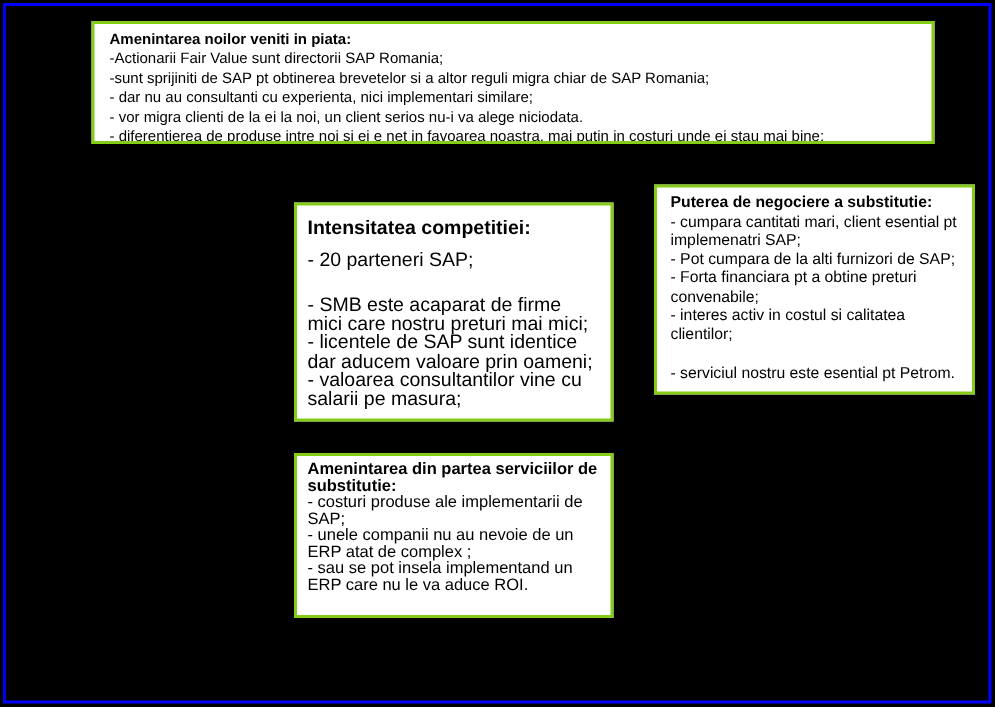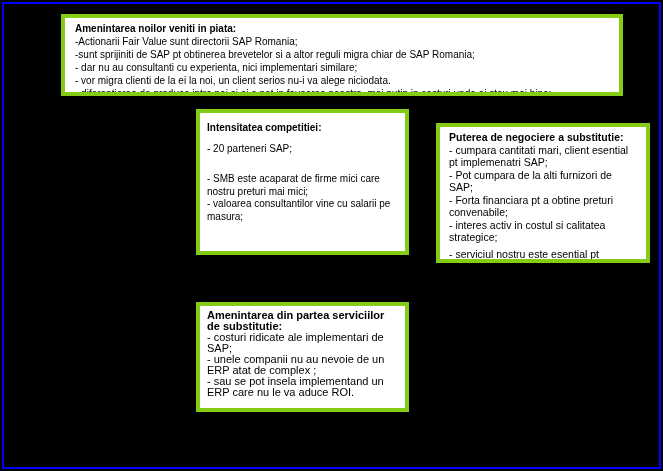--- a/index.html
+++ b/index.html
@@ -19,21 +19,21 @@
     left: 2px;
     top: 2px;
     right: 2px;
     bottom: 2px;
     border: 2px solid #0000ff;
     background: #000000;
   }
   .textbox {
     position: absolute;
     background: #ffffff;
-    border: 4px solid #84cc16;
+    border: 2px solid #84cc16;
     color: #000000;
     box-sizing: border-box;
     overflow: hidden;
   }
   .textbox .title {
     font-weight: bold;
   }
   .bullet {
     margin: 0;
   }
@@ -46,46 +46,45 @@
     padding: 4px 10px;
     font-size: 10px;
     line-height: 13px;
   }
   .box-new-entrants .bullet {
     white-space: nowrap;
   }
   
   .box-competition {
     left: 196px;
-    top: 109px;
+    top: 135px;
     width: 213px;
     height: 146px;
     padding: 9px 7px;
-    font-size: 10px;
+    font-size: 13px;
     line-height: 12.5px;
   }
   .box-competition .title {
     margin-bottom: 8px;
   }
   .box-competition .bullet-first {
     margin-bottom: 18px;
   }
   
   .box-buyer-power {
     left: 436px;
     top: 123px;
     width: 214px;
     height: 140px;
     padding: 4px 9px;
     font-size: 10.5px;
     line-height: 12.5px;
   }
   .box-buyer-power .bullet-last {
-    margin-top: 4px;
-    text-decoration: underline;
+    margin-top: 14px;
   }
   
   .box-substitutes {
     left: 196px;
     top: 302px;
     width: 213px;
     height: 110px;
     padding: 4px 7px;
     font-size: 11px;
     line-height: 11px;
@@ -102,30 +101,31 @@
   <div class="bullet">-sunt sprijiniti de SAP pt obtinerea brevetelor si a altor reguli migra chiar de SAP Romania;</div>
   <div class="bullet">- dar nu au consultanti cu experienta, nici implementari similare;</div>
   <div class="bullet">- vor migra clienti de la ei la noi, un client serios nu-i va alege niciodata.</div>
   <div class="bullet">- diferentierea de produse intre noi si ei e net in favoarea noastra, mai putin in costuri unde ei stau mai bine;</div>
 </div>
 
 <div class="textbox box-competition">
   <div class="title">Intensitatea competitiei:</div>
   <div class="bullet bullet-first">- 20 parteneri SAP;</div>
   <div class="bullet">- SMB este acaparat de firme mici care nostru preturi mai mici;</div>
+  <div class="bullet">- licentele de SAP sunt identice dar aducem valoare prin oameni;</div>
   <div class="bullet">- valoarea consultantilor vine cu salarii pe masura;</div>
 </div>
 
 <div class="textbox box-buyer-power">
   <div class="title">Puterea de negociere a substitutie:</div>
   <div class="bullet">- cumpara cantitati mari, client esential pt implemenatri SAP;</div>
   <div class="bullet">- Pot cumpara de la alti furnizori de SAP;</div>
   <div class="bullet">- Forta financiara pt a obtine preturi convenabile;</div>
-  <div class="bullet">- interes activ in costul si calitatea strategice;</div>
+  <div class="bullet">- interes activ in costul si calitatea clientilor;</div>
   <div class="bullet bullet-last">- serviciul nostru este esential pt Petrom.</div>
 </div>
 
 <div class="textbox box-substitutes">
   <div class="title">Amenintarea din partea serviciilor de substitutie:</div>
-  <div class="bullet">- costuri ridicate ale implementari de SAP;</div>
+  <div class="bullet">- costuri produse ale implementarii de SAP;</div>
   <div class="bullet">- unele companii nu au nevoie de un ERP atat de complex ;</div>
   <div class="bullet">- sau se pot insela implementand un ERP care nu le va aduce ROI.</div>
 </div>
 
 </body></html>

